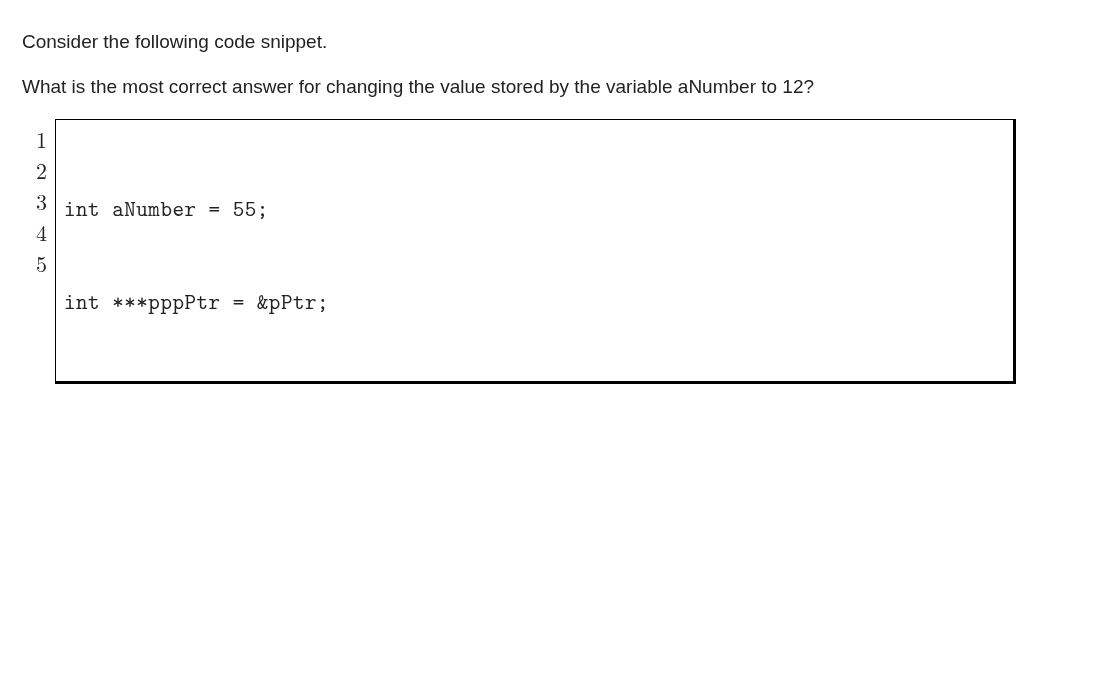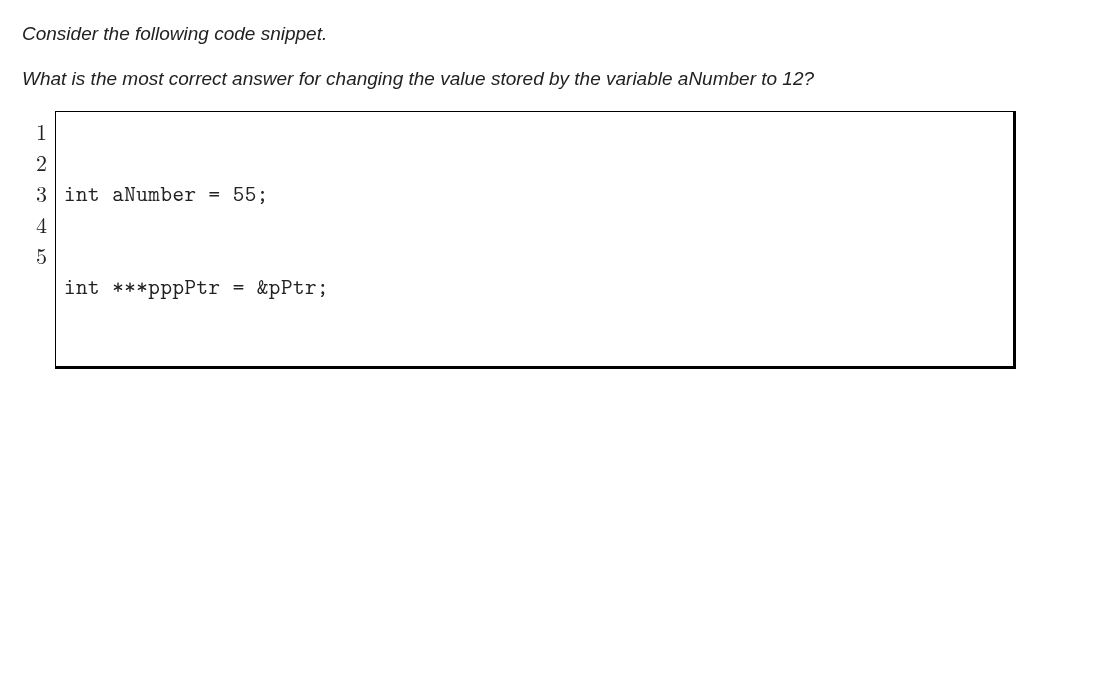--- a/index.html
+++ b/index.html
@@ -6,22 +6,21 @@
     font-family: Arial, Helvetica, sans-serif;
     color: #222;
     margin: 0;
     padding: 20px 22px;
     font-size: 19px;
     line-height: 1.5;
     width: 1093px;
     box-sizing: border-box;
   }
   .question-text p {
-    margin: 0 0 16px 0;
-    font-style: italic;
+    margin: 8px 0 16px 0;
   }
   .code-wrap {
     margin: 18px 0 40px 14px;
     display: flex;
     width: 980px;
   }
   .line-numbers {
     display: flex;
     flex-direction: column;
     padding-right: 8px;
@@ -29,21 +28,21 @@
     font-size: 22px;
     line-height: 31px;
     text-align: right;
     padding-top: 4px;
   }
   .code-box {
     flex: 1;
     border: 1.5px solid #000;
     border-right-width: 3px;
     border-bottom-width: 3.5px;
-    padding: 4px 10px 2px 8px;
+    padding: 11px 10px 2px 8px;
     font-family: "Latin Modern Mono", "CMU Typewriter Text", "Courier New", monospace;
     font-size: 22px;
     line-height: 31px;
     letter-spacing: 0.5px;
     white-space: pre;
   }
   .code-line { display: block; }
 </style>
 </head>
 <body>

